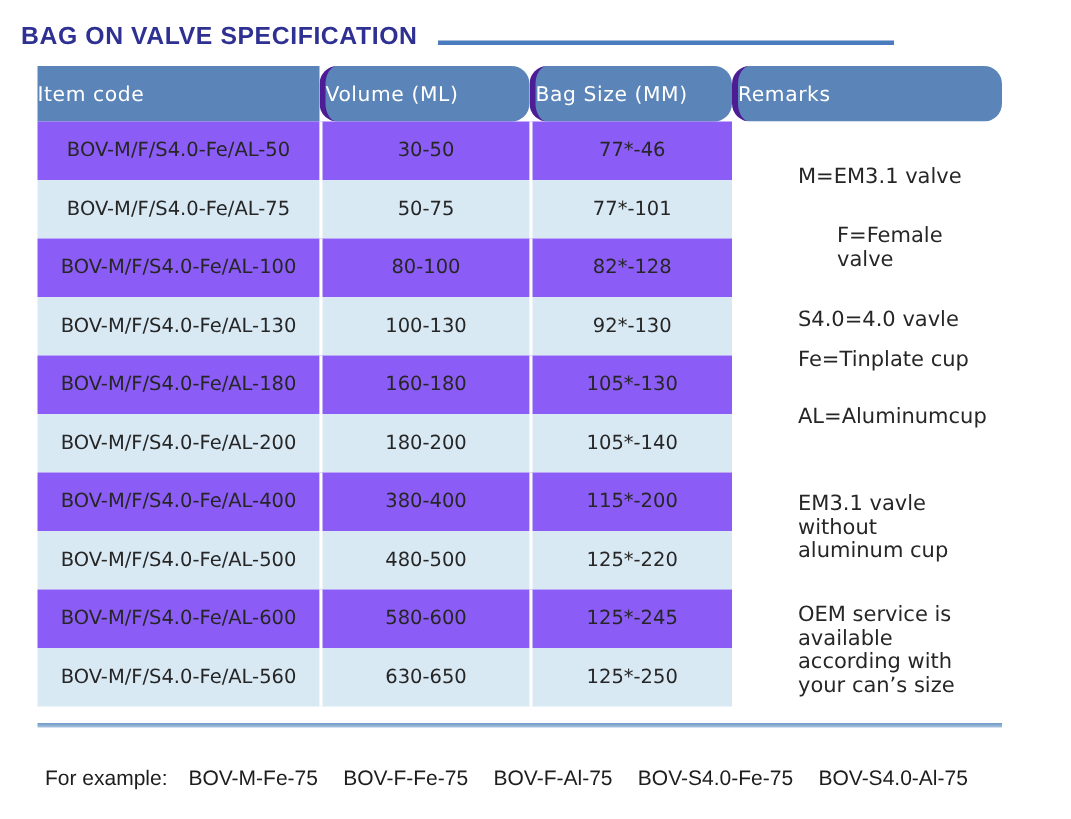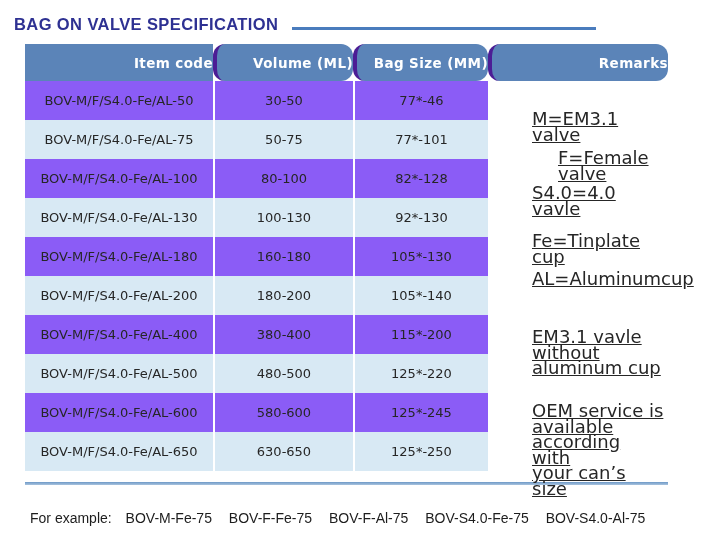--- a/index.html
+++ b/index.html
@@ -27,39 +27,39 @@
   }
   .title-rule{flex:1 1 auto;height:3px;background:var(--underline);margin:0 0 4px 14px;}
 
   
   table.spec{
     border-collapse:separate;border-spacing:0;table-layout:fixed;
     margin-left:11px;width:643px;font-size:13px;
   }
   col.c1{width:188px;}col.c2{width:140px;}col.c3{width:135px;}col.c4{width:180px;}
   th{
-    background:var(--header-bg);color:#ffffff;font-weight:bold;
-    font-size:13.5px;letter-spacing:.4px;height:37px;text-align:right;
+    background:var(--header-bg);color:#ffffff;font-weight:normal;
+    font-size:13.5px;letter-spacing:.4px;height:37px;text-align:left;
     vertical-align:middle;padding:0;
   }
   th + th{border-left:4px solid #4c1d95;border-radius:12px;}
   td{
     height:39px;text-align:center;vertical-align:middle;padding:0;
     background:#8b5cf6;color:var(--text);
   }
   td.sep{border-left:2px solid #ffffff;}
   tbody tr:nth-child(even) td:not(.remarks-cell){background:var(--stripe);}
   td.remarks-cell{
     position:relative;background:#ffffff;text-align:left;vertical-align:top;
   }
   .remark{
     position:absolute;left:42px;right:4px;
-    font-size:18px;line-height:15.5px;white-space:pre-line;text-decoration:underline;
+    font-size:14px;line-height:15.5px;white-space:pre-line;
   }
-  .r0{top:30px;}.r1{top:69px;margin-left:26px;}.r2{top:104px;}.r3{top:152px;}
+  .r0{top:30px;}.r1{top:69px;margin-left:26px;}.r2{top:125px;}.r3{top:152px;}
   .r4{top:190px;}.r5{top:248px;}.r6{top:322px;}
 
   .bottom-rule{
     margin:11px 0 0 11px;width:643px;height:3px;
     background:linear-gradient(to bottom,var(--bottom-line),#a9c4de);
   }
 
   
   .footer{
     margin:25px 0 0 16px;font-family:"Liberation Sans",sans-serif;
@@ -147,21 +147,21 @@
         <td>BOV-M/F/S4.0-Fe/AL-500</td>
         <td class="sep">480-500</td>
         <td class="sep">125*-220</td>
       </tr>
       <tr>
         <td>BOV-M/F/S4.0-Fe/AL-600</td>
         <td class="sep">580-600</td>
         <td class="sep">125*-245</td>
       </tr>
       <tr>
-        <td>BOV-M/F/S4.0-Fe/AL-650</td>
+        <td>BOV-M/F/S4.0-Fe/AL-560</td>
         <td class="sep">630-650</td>
         <td class="sep">125*-250</td>
       </tr>
     </tbody>
   </table>
 
   <div class="bottom-rule"></div>
 
   <p class="footer">
     <span class="label">For example:</span>

